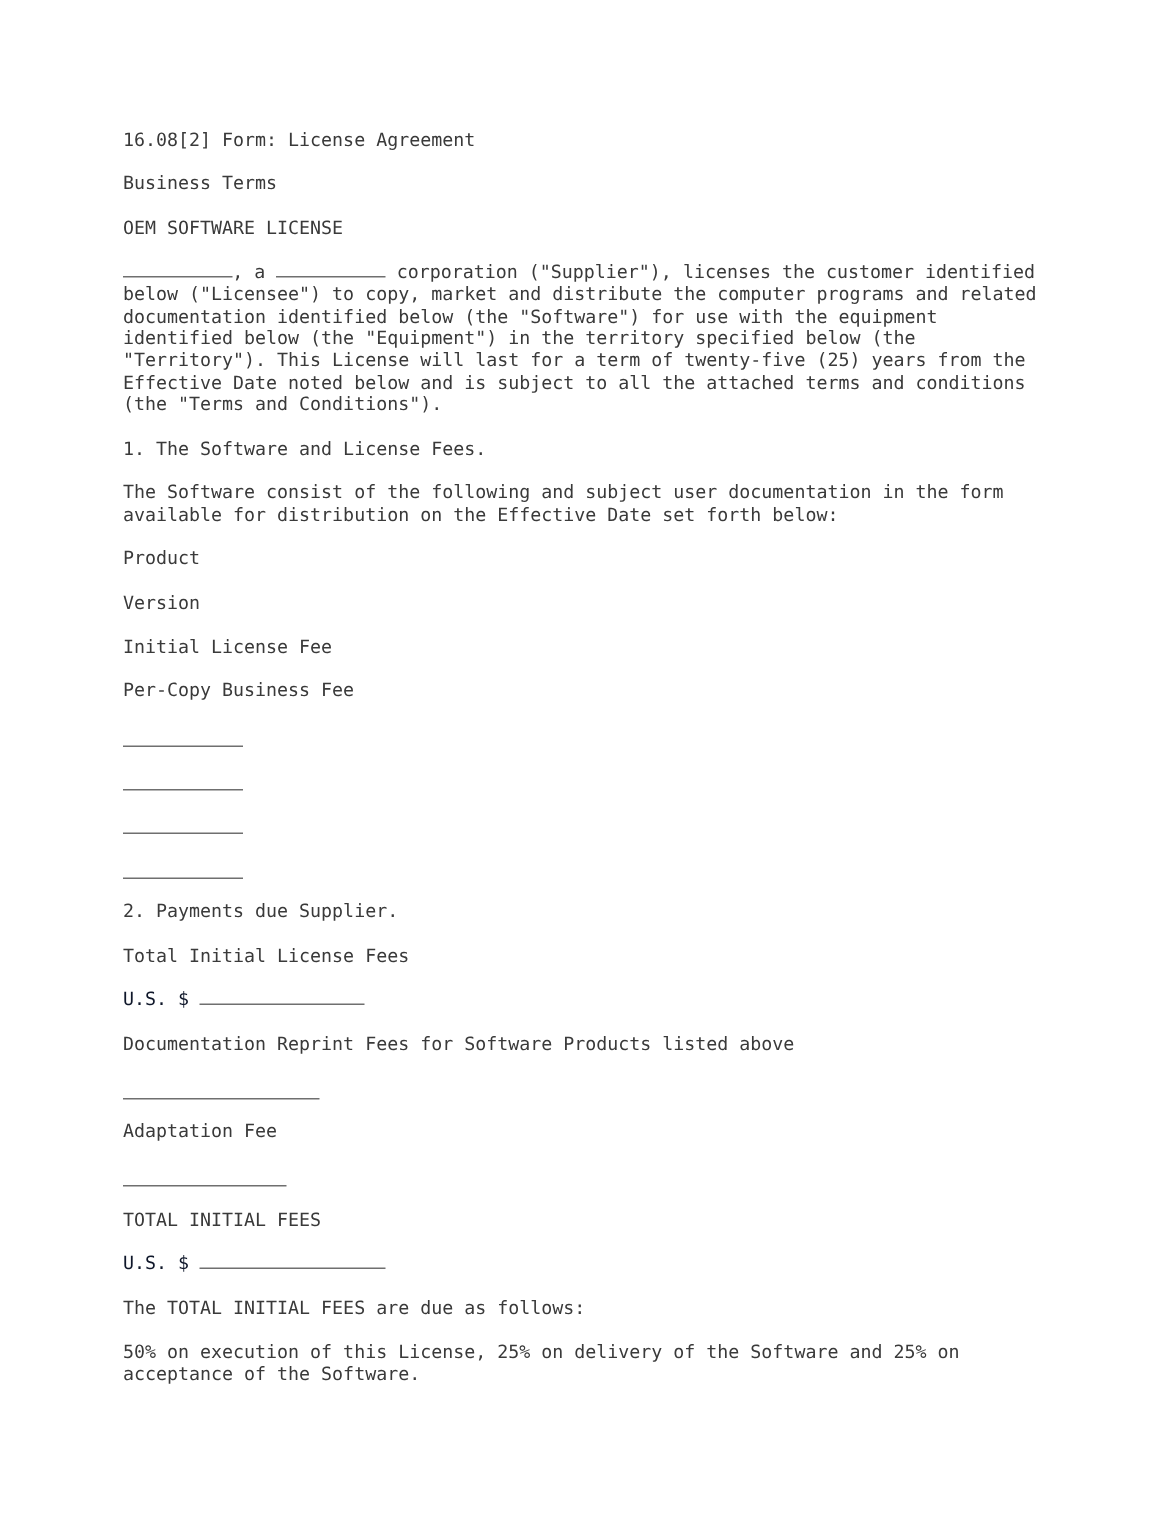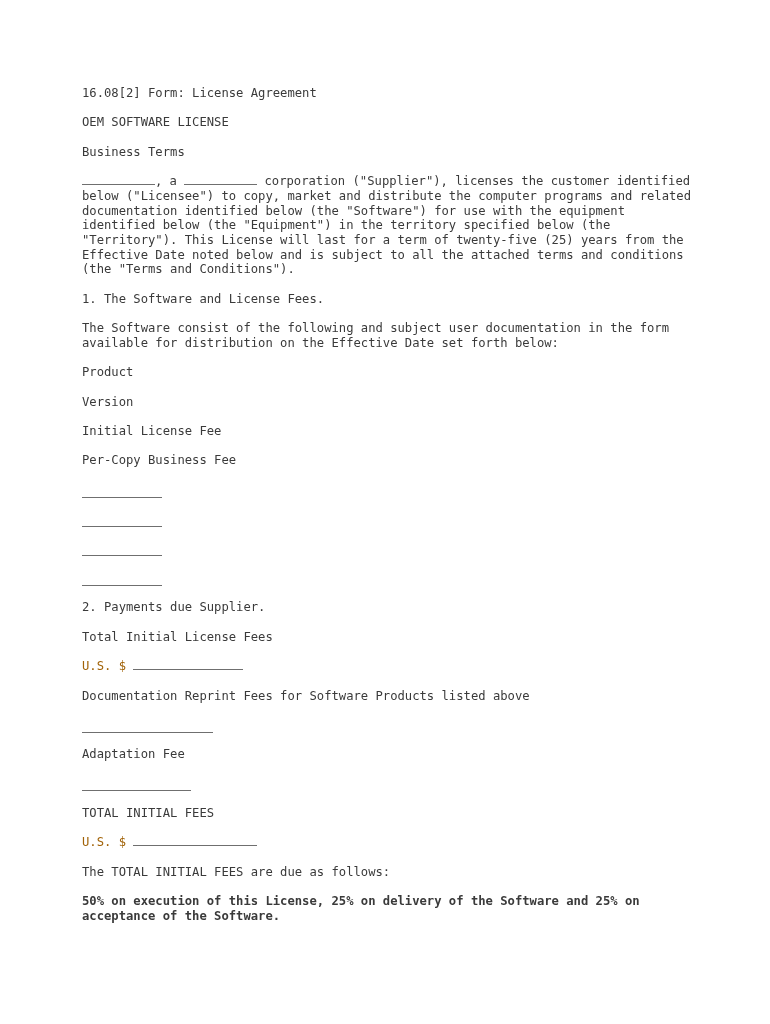--- a/index.html
+++ b/index.html
@@ -29,21 +29,20 @@
     font-size: 12.2px;
     line-height: 14.7px;
     color: #3a3a3a;
     letter-spacing: 0px;
     white-space: pre-wrap;
     margin: 0 0 14.7px 0;
     font-family: "DejaVu Sans Mono", "Liberation Mono", monospace;
   }
   .block:last-child {
     margin-bottom: 0;
-    font-weight: bold;
   }
   
   .rule-block {
     height: 14.7px;
     margin: 0 0 14.7px 0;
     display: flex;
     align-items: flex-end;
   }
   .rule {
     display: inline-block;
@@ -55,37 +54,37 @@
   .blank {
     display: inline-block;
     border-bottom: 1.2px solid #6f6f6f;
     height: 0.82em;
     vertical-align: baseline;
     margin: 0;
   }
   .inline-rule-line {
     font-size: 12.2px;
     line-height: 14.7px;
-    color: #a16207;
+    color: #0f172a;
     margin: 0 0 14.7px 0;
     white-space: pre;
     font-family: "DejaVu Sans Mono", "Liberation Mono", monospace;
   }
 </style>
 </head>
 <body>
 
 <div class="page">
   <div class="doc">
 
     <div class="block">16.08[2] Form: License Agreement</div>
 
+    <div class="block">Business Terms</div>
+
     <div class="block">OEM SOFTWARE LICENSE</div>
-
-    <div class="block">Business Terms</div>
 
     <div class="block"><span class="blank" style="width: 72.9px;"></span><span>, a </span><span class="blank" style="width: 72.9px;"></span><span> corporation ("Supplier"), licenses the customer identified below ("Licensee") to copy, market and distribute the computer programs and related documentation identified below (the "Software") for use with the equipment identified below (the "Equipment") in the territory specified below (the "Territory"). This License will last for a term of twenty-five (25) years from the Effective Date noted below and is subject to all the attached terms and conditions (the "Terms and Conditions").</span></div>
 
     <div class="block">1. The Software and License Fees.</div>
 
     <div class="block">The Software consist of the following and subject user documentation in the form available for distribution on the Effective Date set forth below:</div>
 
     <div class="block">Product</div>
 
     <div class="block">Version</div>

